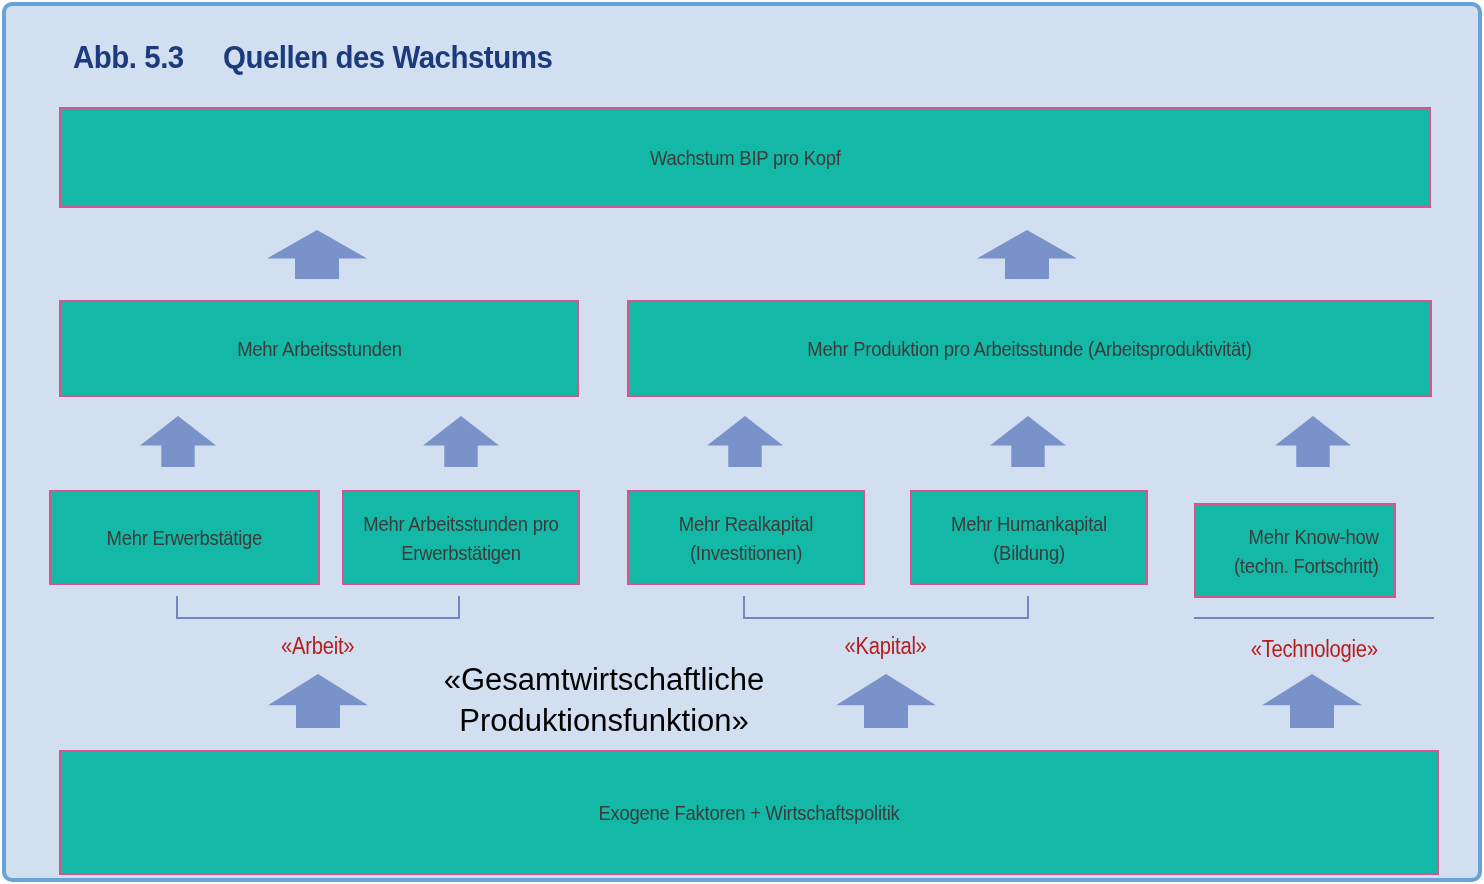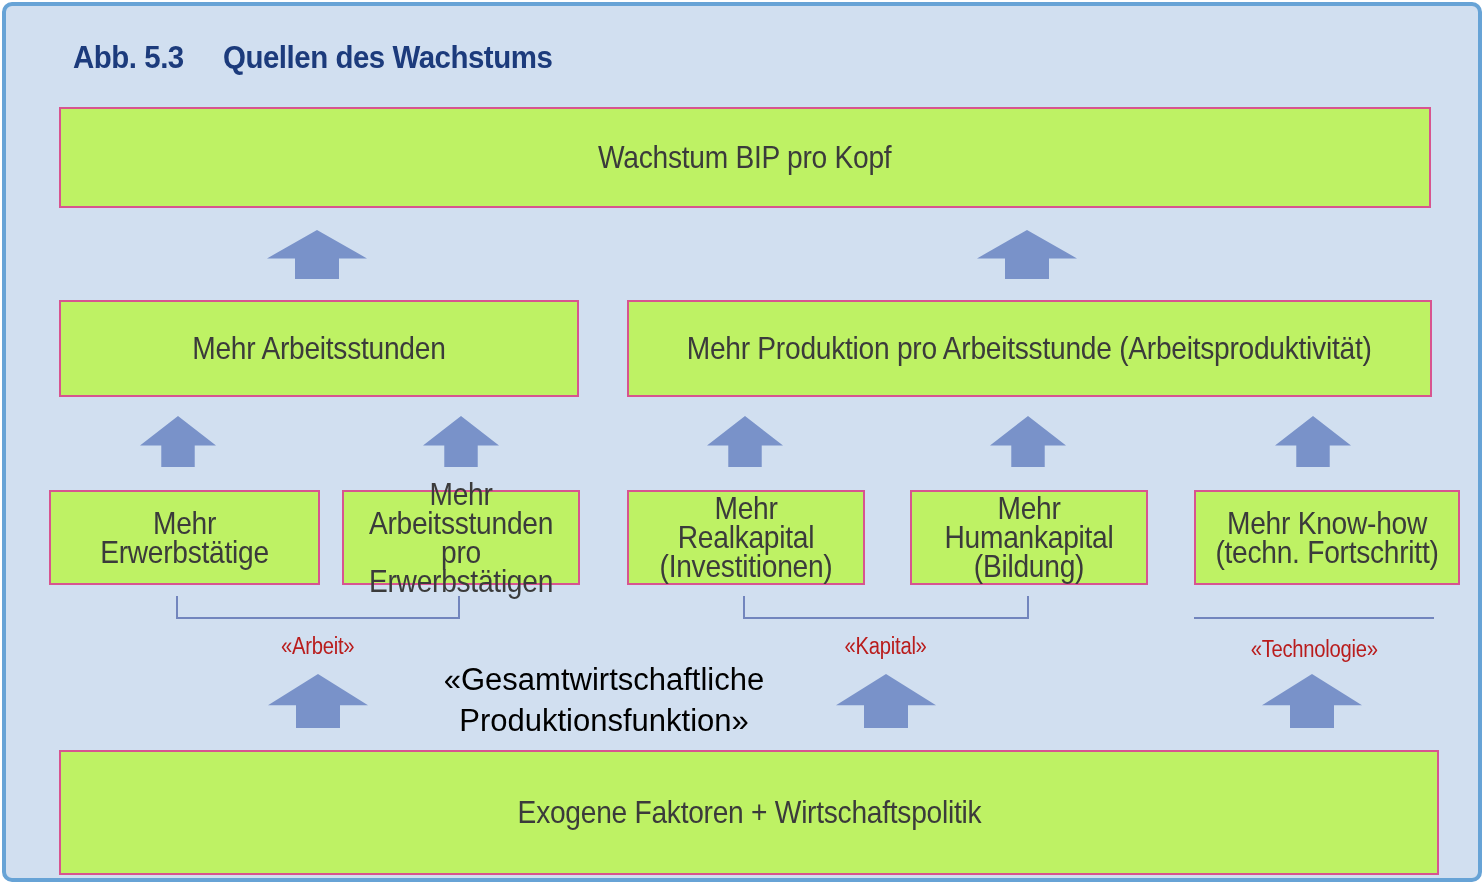--- a/index.html
+++ b/index.html
@@ -3,23 +3,23 @@
 <meta charset="utf-8">
 <style>
   html,body{margin:0;padding:0;background:#ffffff;}
   .stage{position:relative;width:1484px;height:884px;background:#ffffff;overflow:hidden;
          font-family:"Liberation Sans",sans-serif;}
   .frame{position:absolute;left:2px;top:2px;width:1480px;height:880px;box-sizing:border-box;
          background:#d1dff0;border:4px solid #67a3d6;border-radius:10px;}
   .title{position:absolute;left:67px;top:34px;display:flex;gap:33px;
          font-size:31px;font-weight:bold;color:#1c3b7c;white-space:nowrap;}
   .title span{display:inline-block;transform:scaleX(0.95);transform-origin:left center;letter-spacing:-0.5px;}
-  .box{position:absolute;box-sizing:border-box;background:#bef264;border:2px solid #d8548f;
+  .box{position:absolute;box-sizing:border-box;background:#14b8a6;border:2px solid #d8548f;
        display:flex;align-items:center;justify-content:center;
-       color:#3b3b3b;font-size:32px;text-align:center;line-height:29px;}
+       color:#3b3b3b;font-size:21px;text-align:center;line-height:29px;}
   .box .txt{display:inline-block;transform:scaleX(0.88);letter-spacing:-0.3px;padding:0 4px;}
   .arrow{position:absolute;background:#7992c9;
          clip-path:polygon(50% 0,100% 58%,72% 58%,72% 100%,28% 100%,28% 58%,0 58%);}
   .bracket{position:absolute;box-sizing:border-box;
            border-left:2px solid #7285bd;border-right:2px solid #7285bd;border-bottom:2px solid #7285bd;}
   .hline{position:absolute;border-bottom:2px solid #7285bd;}
   .flabel{position:absolute;text-align:center;color:#b91c1c;font-size:23px;white-space:nowrap;}
   .flabel .txt{display:inline-block;transform:scaleX(0.88);letter-spacing:-0.3px;}
   .annotation{position:absolute;text-align:center;color:#000000;font-size:31px;line-height:41px;}
 </style>
@@ -59,21 +59,21 @@
     </div>
     <div class="box" style="left:336px;top:484px;width:238px;height:95px;">
       <span class="txt">Mehr Arbeitsstunden pro Erwerbstätigen</span>
     </div>
     <div class="box" style="left:621px;top:484px;width:238px;height:95px;">
       <span class="txt">Mehr Realkapital (Investitionen)</span>
     </div>
     <div class="box" style="left:904px;top:484px;width:238px;height:95px;">
       <span class="txt">Mehr Humankapital (Bildung)</span>
     </div>
-    <div class="box" style="left:1188px;top:484px;width:266px;height:95px;">
+    <div class="box" style="left:1188px;top:497px;width:202px;height:95px;text-align:right;">
       <span class="txt">Mehr Know-how (techn. Fortschritt)</span>
     </div>
 
     <div class="bracket" style="left:170px;top:590px;width:284px;height:23px;"></div>
     <div class="bracket" style="left:737px;top:590px;width:286px;height:23px;"></div>
     <div class="hline" style="left:1188px;top:590px;width:240px;height:21px;"></div>
 
     <div class="flabel" style="left:170px;top:627px;width:284px;">
       <span class="txt">«Arbeit»</span>
     </div>

